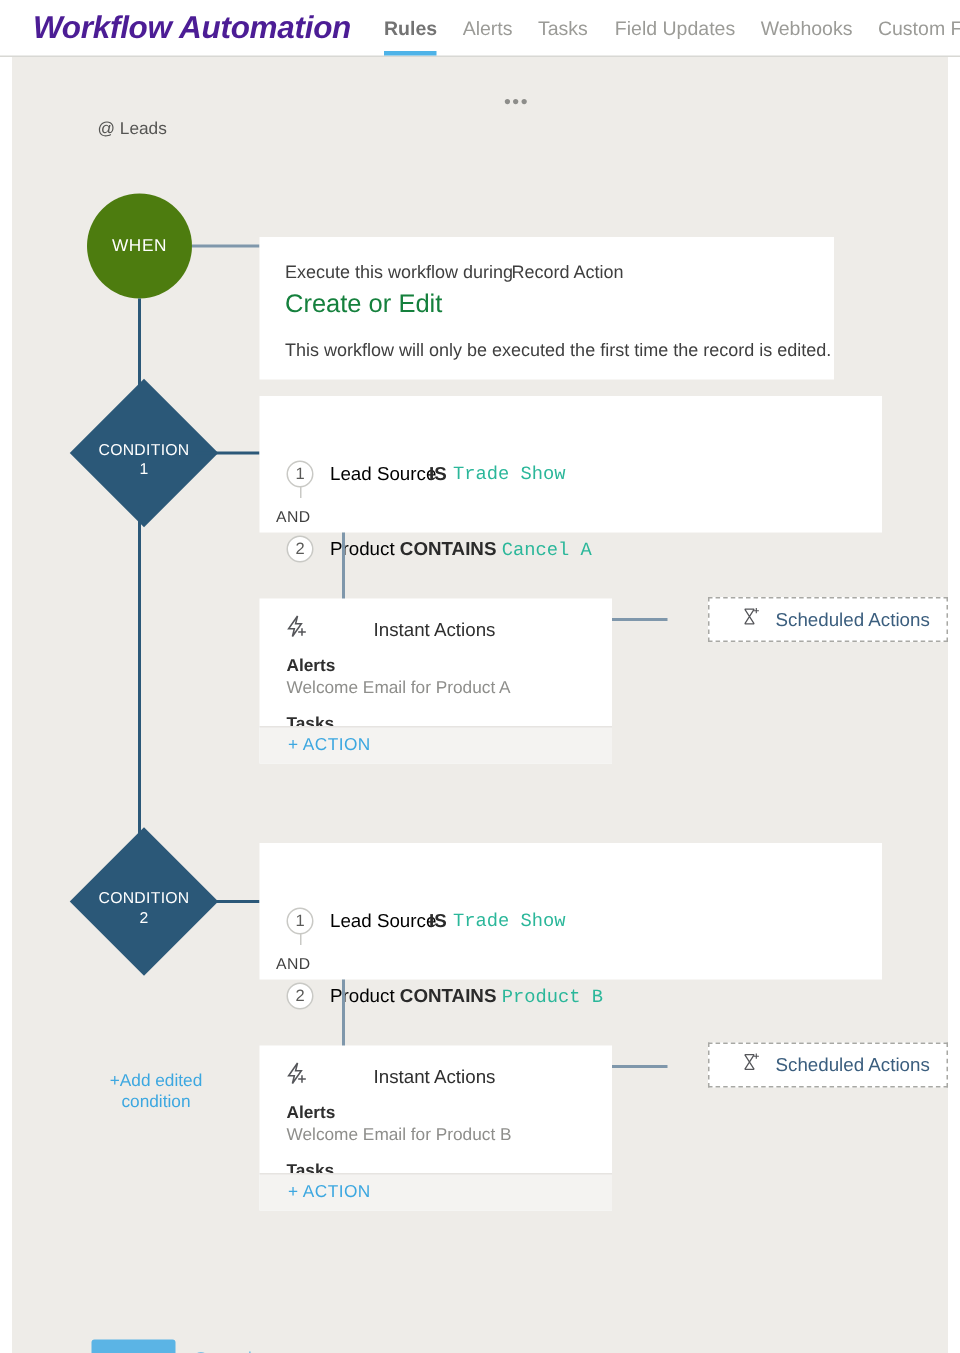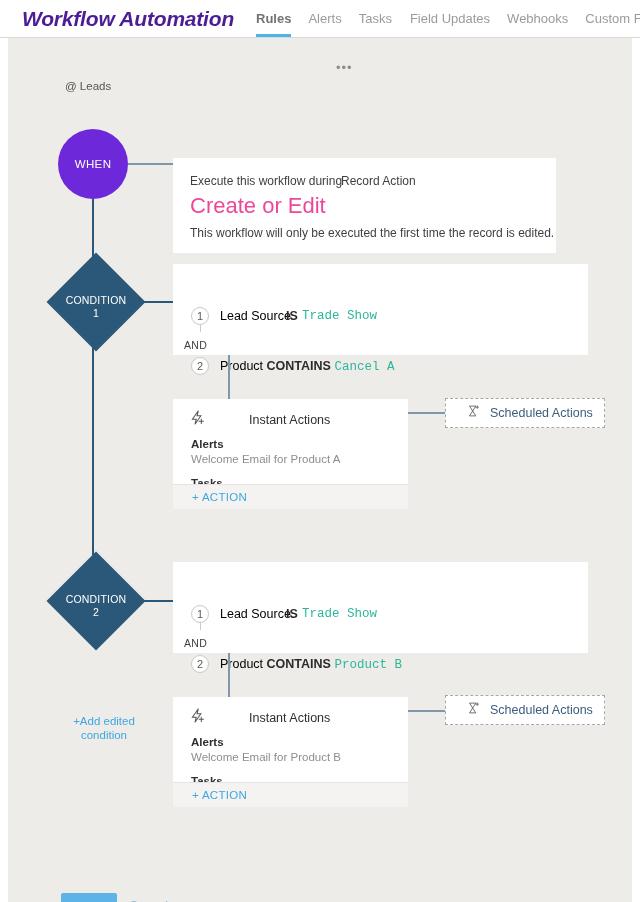--- a/index.html
+++ b/index.html
@@ -57,21 +57,21 @@
   }
 
   
   .line{position:absolute;background:#2b5878;}
   .vline{width:2px;}
   .hline{height:2px;}
   .line-lt{background:#7f97ab;}
 
   .circle-node{
     position:absolute;border-radius:50%;
-    background:#6d28d9;color:#ffffff;
+    background:#4d7c0f;color:#ffffff;
     display:flex;align-items:center;justify-content:center;
     font-size:11.5px;letter-spacing:.4px;
   }
 
   .diamond{
     position:absolute;width:70px;height:70px;
     background:#2b5878;transform:rotate(45deg);
   }
   .diamond-label{
     position:absolute;color:#ffffff;text-align:center;
@@ -80,21 +80,21 @@
   }
 
   .card{
     position:absolute;background:#ffffff;box-sizing:border-box;
   }
 
   
   #whencard{left:165px;top:120px;width:383px;height:95px;}
   #when-exec{position:absolute;left:17px;top:16px;font-size:12px;color:#3f3f3f;white-space:nowrap;}
   #when-recaction{position:absolute;left:168px;top:16px;font-size:12px;color:#3f3f3f;white-space:nowrap;}
-  #when-title{position:absolute;left:17px;top:35px;font-size:22px;color:#ec4899;}
+  #when-title{position:absolute;left:17px;top:35px;font-size:17px;color:#15803d;}
   #when-note{position:absolute;left:17px;top:68px;font-size:12px;color:#3f3f3f;white-space:nowrap;}
 
   
   .condcard{width:415px;height:91px;}
   .cond-row{position:absolute;display:flex;align-items:center;height:20px;}
   .cond-num{
     width:18px;height:18px;border-radius:50%;
     border:1.5px solid #c9c9c5;background:#ffffff;
     color:#5a5a58;font-size:11px;
     display:flex;align-items:center;justify-content:center;
@@ -118,21 +118,21 @@
   .ia-foot{
     position:absolute;left:0;bottom:0;width:235px;height:25px;
     background:#f4f3f1;border-top:1px solid #e6e4e1;box-sizing:border-box;
   }
   .ia-foot span{position:absolute;left:19px;top:6px;font-size:11.5px;color:#3ca7e0;letter-spacing:.3px;}
 
   
   .schedbox{
     position:absolute;width:160px;height:30px;
     border:1px dashed #a8a8a4;background:#ffffff;
-    box-sizing:border-box;display:flex;align-items:center;
+    box-sizing:border-box;display:flex;align-items:center;margin-left:27px;
   }
   .schedbox .sicon{margin-left:20px;}
   .schedbox .slabel{margin-left:10px;font-size:12.5px;color:#3b5e7e;white-space:nowrap;}
 
   #addcond{
     position:absolute;left:41px;top:676px;width:110px;
     text-align:center;font-size:11.5px;color:#3ca7e0;line-height:14px;
   }
 
   

